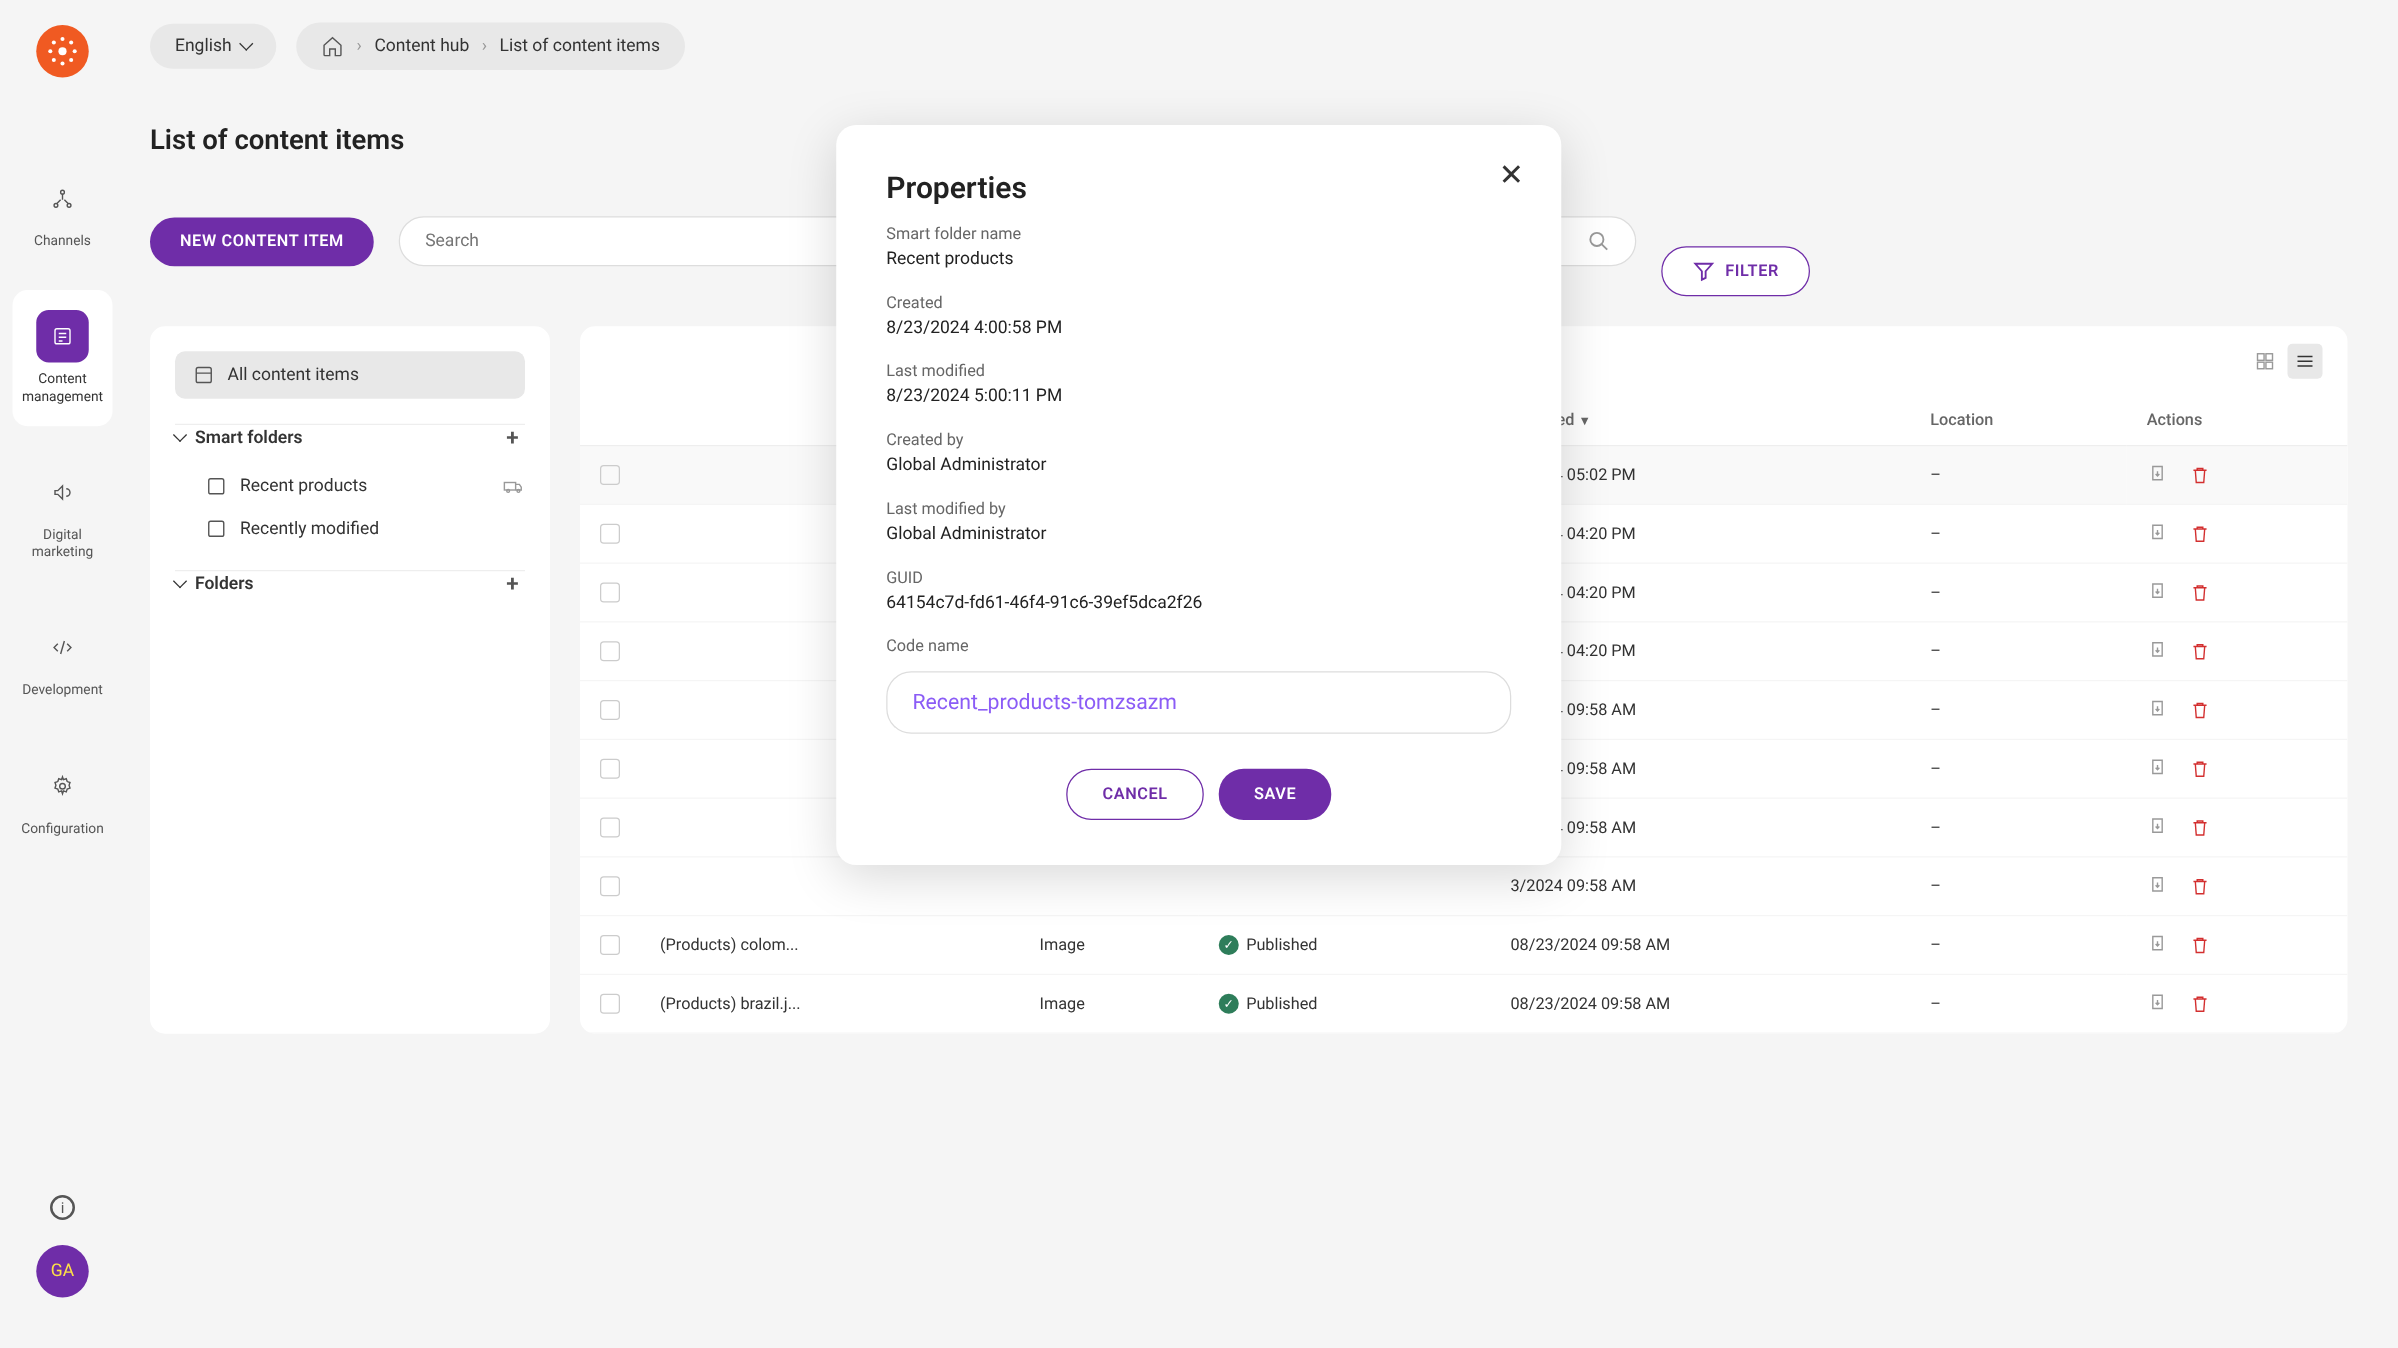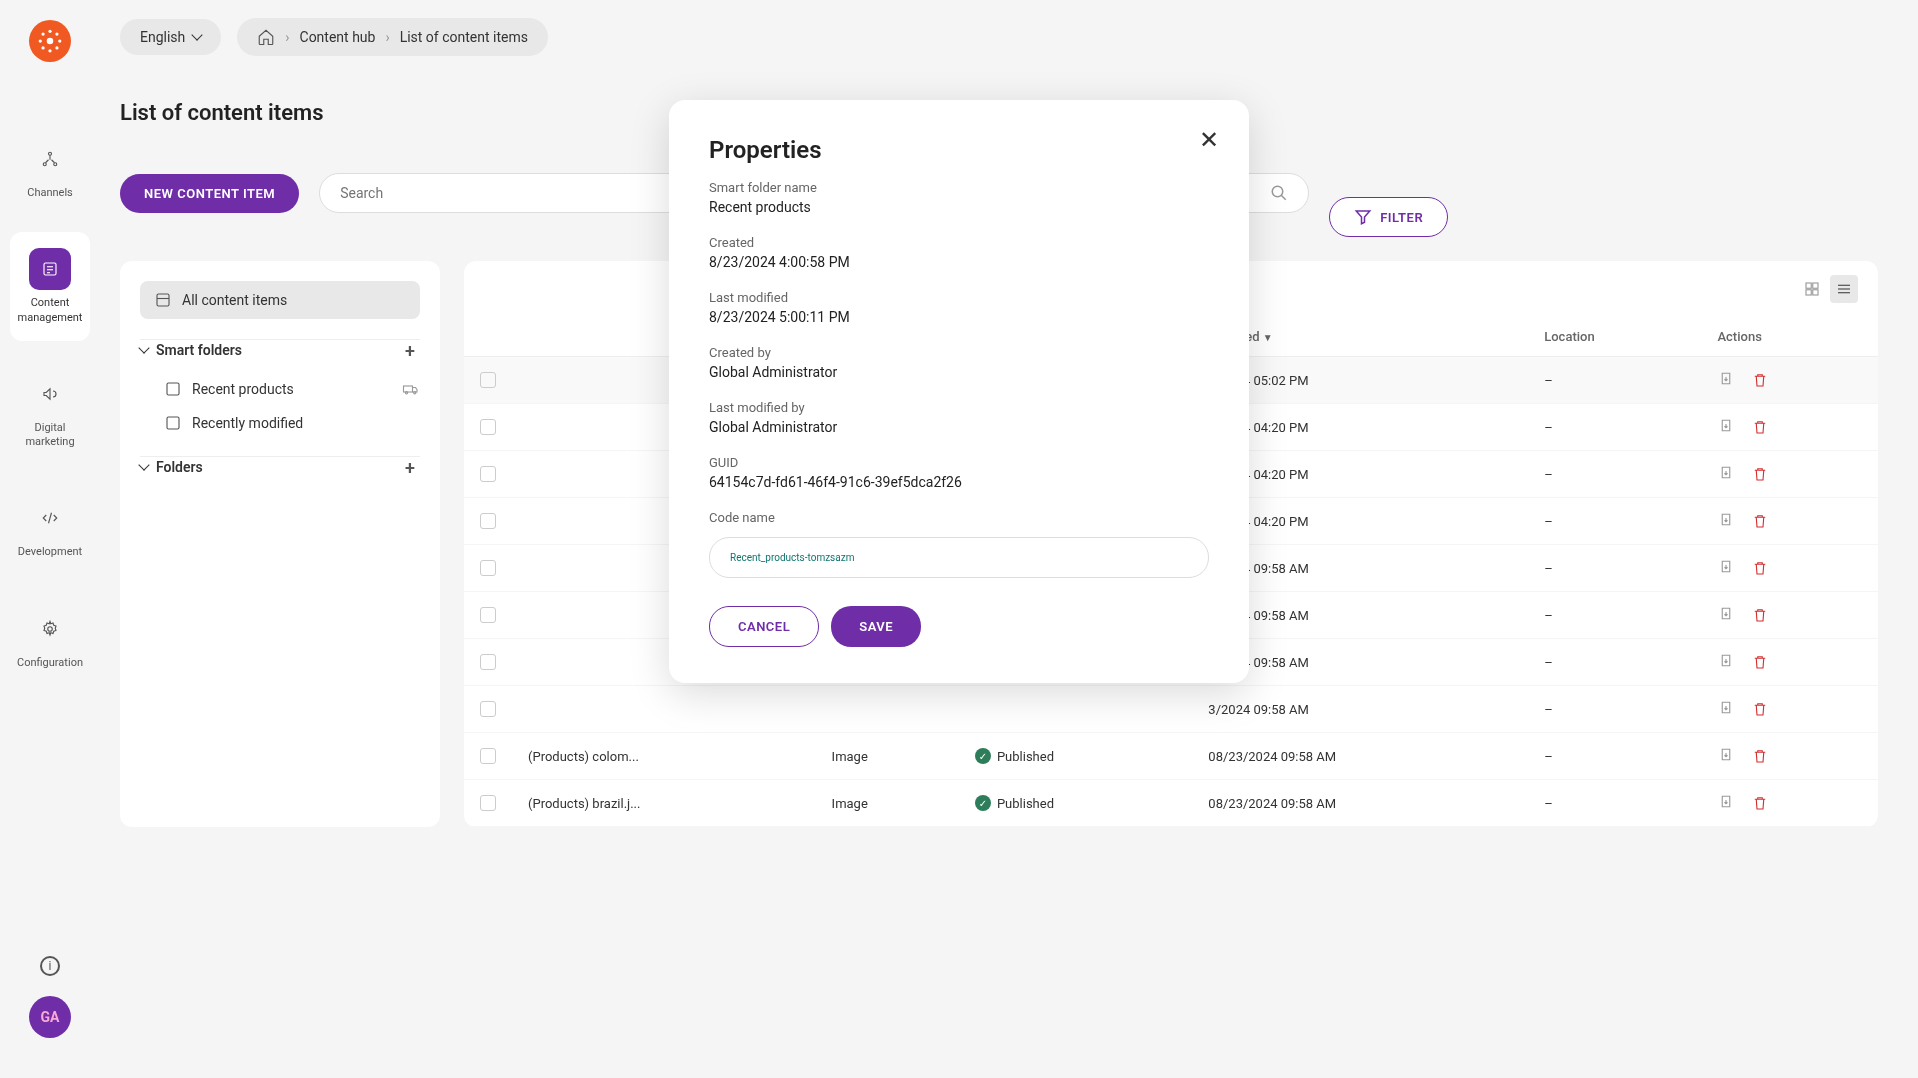--- a/index.html
+++ b/index.html
@@ -10,21 +10,21 @@
     .logo { width: 42px; height: 42px; background: #f05a22; border-radius: 50%; display: flex; align-items: center; justify-content: center; margin-bottom: 60px; }
     .logo svg { width: 26px; height: 26px; }
     .rail-item { display: flex; flex-direction: column; align-items: center; padding: 16px 8px; cursor: pointer; border-radius: 12px; width: 80px; margin-bottom: 16px; }
     .rail-item.active { background: #fff; }
     .rail-item .icon-box { width: 42px; height: 42px; display: flex; align-items: center; justify-content: center; border-radius: 10px; margin-bottom: 6px; }
     .rail-item.active .icon-box { background: #6f2da8; }
     .rail-item .label { font-size: 11px; color: #555; text-align: center; line-height: 1.3; }
     .rail-item.active .label { color: #333; }
     .rail-bottom { margin-top: auto; display: flex; flex-direction: column; align-items: center; padding-bottom: 40px; gap: 20px; }
     .info-icon { width: 20px; height: 20px; border: 2px solid #555; border-radius: 50%; display: flex; align-items: center; justify-content: center; font-size: 12px; color: #555; }
-    .avatar { width: 42px; height: 42px; border-radius: 50%; background: #6f2da8; color: #f9a8d4; display: flex; align-items: center; justify-content: center; font-size: 14px; font-weight: 700; }
+    .avatar { width: 42px; height: 42px; border-radius: 50%; background: #6f2da8; color: #fde047; display: flex; align-items: center; justify-content: center; font-size: 14px; font-weight: 400; }
     
     
     .top-bar { position: absolute; left: 120px; top: 18px; display: flex; align-items: center; gap: 16px; }
     .lang-selector { background: #e8e8e8; border-radius: 20px; padding: 10px 20px; display: flex; align-items: center; gap: 8px; font-size: 14px; color: #333; cursor: pointer; }
     .breadcrumb { background: #e8e8e8; border-radius: 20px; padding: 10px 20px; display: flex; align-items: center; gap: 10px; font-size: 14px; color: #333; }
     .breadcrumb .sep { color: #999; }
     .breadcrumb a { color: #333; text-decoration: none; }
     
     
     .main { position: absolute; left: 120px; top: 100px; right: 40px; }
@@ -67,22 +67,22 @@
     .action-icon.delete { color: #d32f2f; }
     
     
     .modal-backdrop { position: fixed; inset: 0; background: rgba(0,0,0,0); display: flex; align-items: flex-start; justify-content: center; padding-top: 100px; z-index: 1000; }
     .modal { background: #fff; border-radius: 16px; width: 580px; padding: 36px 40px; box-shadow: 0 10px 40px rgba(0,0,0,0.15); position: relative; }
     .modal-close { position: absolute; top: 28px; right: 28px; width: 24px; height: 24px; cursor: pointer; color: #333; font-size: 24px; display: flex; align-items: center; justify-content: center; }
     .modal-title { font-size: 24px; font-weight: 600; color: #222; margin-bottom: 16px; }
     .prop-field { margin-bottom: 20px; }
     .prop-label { font-size: 13px; color: #666; margin-bottom: 4px; }
     .prop-value { font-size: 14px; color: #222; }
-    .code-input { width: 100%; border: 1px solid #ddd; border-radius: 20px; padding: 14px 20px; font-size: 10px; color: #0f766e; outline: none; margin-top: 8px; }
-    .modal-actions { display: flex; justify-content: flex-start; gap: 12px; margin-top: 28px; }
+    .code-input { width: 100%; border: 1px solid #ddd; border-radius: 20px; padding: 14px 20px; font-size: 17px; color: #8b5cf6; outline: none; margin-top: 8px; }
+    .modal-actions { display: flex; justify-content: center; gap: 12px; margin-top: 28px; }
     .btn-cancel { background: #fff; border: 1px solid #6f2da8; color: #6f2da8; border-radius: 20px; padding: 12px 28px; font-size: 13px; font-weight: 600; cursor: pointer; letter-spacing: 0.5px; }
     .btn-save { background: #6f2da8; color: #fff; border: none; border-radius: 20px; padding: 8px 28px; font-size: 13px; font-weight: 600; cursor: pointer; letter-spacing: 0.5px; }
     
     .icon-svg { width: 18px; height: 18px; }
     .chevron { display: inline-block; width: 8px; height: 8px; border-right: 1.5px solid currentColor; border-bottom: 1.5px solid currentColor; transform: rotate(45deg); margin-top: -4px; }
   </style>
 </head>
 <body>
 
 <div class="left-rail">

